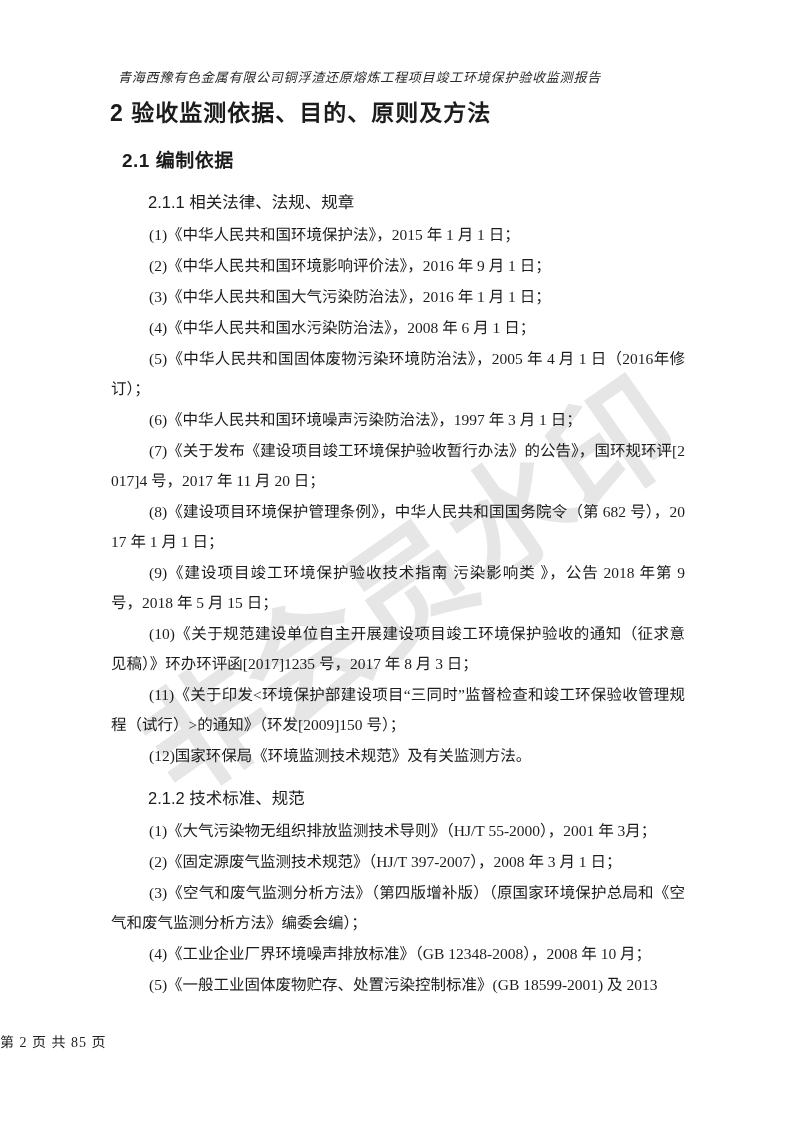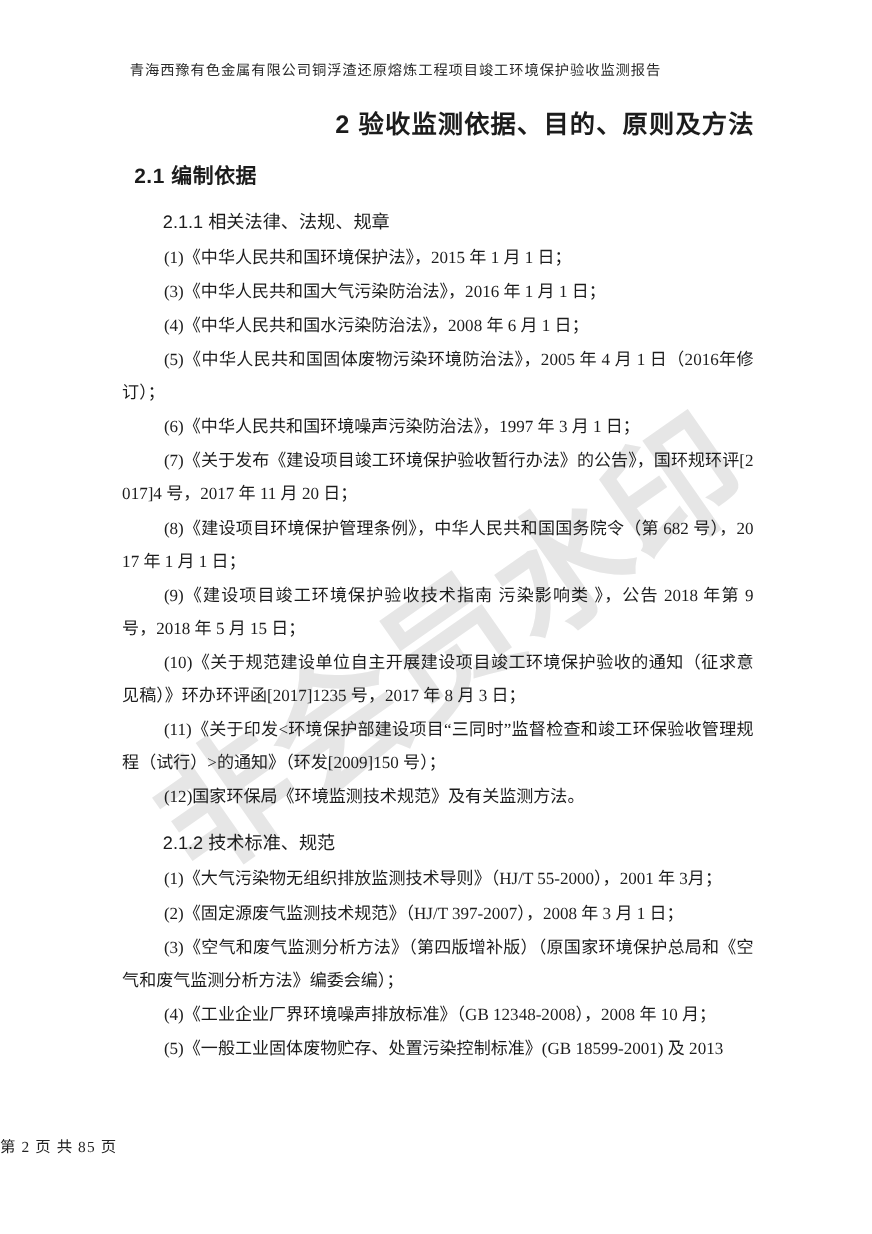--- a/index.html
+++ b/index.html
@@ -7,23 +7,24 @@
     position: relative;
     width: 793px;
     height: 1122px;
     background: #ffffff;
     overflow: hidden;
     font-family: "Liberation Serif", "DejaVu Serif", serif;
     color: #1c1c1c;
   }
   .running-header {
     position: absolute;
-    top: 53px;
+    top: 67px;
     left: 118px;
     font-size: 13px;
+    font-style: italic;
     letter-spacing: 0.8px;
     color: #2a2a2a;
     white-space: nowrap;
     z-index: 2;
   }
   .watermark {
     position: absolute;
     left: 88px;
     top: 498px;
     width: 632px;
@@ -48,21 +49,20 @@
     width: 576px;
     z-index: 1;
   }
   .chapter-title {
     font-family: "Liberation Sans", "DejaVu Sans", sans-serif;
     font-weight: bold;
     font-size: 23px;
     line-height: 34px;
     letter-spacing: 1px;
     margin: 0;
-    text-align: right;
   }
   .section-title {
     font-family: "Liberation Sans", "DejaVu Sans", sans-serif;
     font-weight: bold;
     font-size: 19px;
     line-height: 28px;
     letter-spacing: 0.5px;
     margin: 17px 0 0 12px;
   }
   .subsection-title {
@@ -104,20 +104,21 @@
 
   <div class="content">
 
     <h1 class="chapter-title">2 验收监测依据、目的、原则及方法</h1>
 
     <h2 class="section-title">2.1 编制依据</h2>
 
     <h3 class="subsection-title">2.1.1 相关法律、法规、规章</h3>
 
     <p class="item">(1)《中华人民共和国环境保护法》，2015 年 1 月 1 日；</p>
+    <p class="item">(2)《中华人民共和国环境影响评价法》，2016 年 9 月 1 日；</p>
     <p class="item">(3)《中华人民共和国大气污染防治法》，2016 年 1 月 1 日；</p>
     <p class="item">(4)《中华人民共和国水污染防治法》，2008 年 6 月 1 日；</p>
     <p class="item">(5)《中华人民共和国固体废物污染环境防治法》，2005 年 4 月 1 日（2016年修订）；</p>
     <p class="item">(6)《中华人民共和国环境噪声污染防治法》，1997 年 3 月 1 日；</p>
     <p class="item">(7)《关于发布《建设项目竣工环境保护验收暂行办法》的公告》，国环规环评[2017]4 号，2017 年 11 月 20 日；</p>
     <p class="item">(8)《建设项目环境保护管理条例》，中华人民共和国国务院令（第 682 号），2017 年 1 月 1 日；</p>
     <p class="item">(9)《建设项目竣工环境保护验收技术指南 污染影响类 》，公告 2018 年第 9 号，2018 年 5 月 15 日；</p>
     <p class="item">(10)《关于规范建设单位自主开展建设项目竣工环境保护验收的通知（征求意见稿）》环办环评函[2017]1235 号，2017 年 8 月 3 日；</p>
     <p class="item">(11)《关于印发&lt;环境保护部建设项目“三同时”监督检查和竣工环保验收管理规程（试行）&gt;的通知》（环发[2009]150 号）；</p>
     <p class="item">(12)国家环保局《环境监测技术规范》及有关监测方法。</p>

